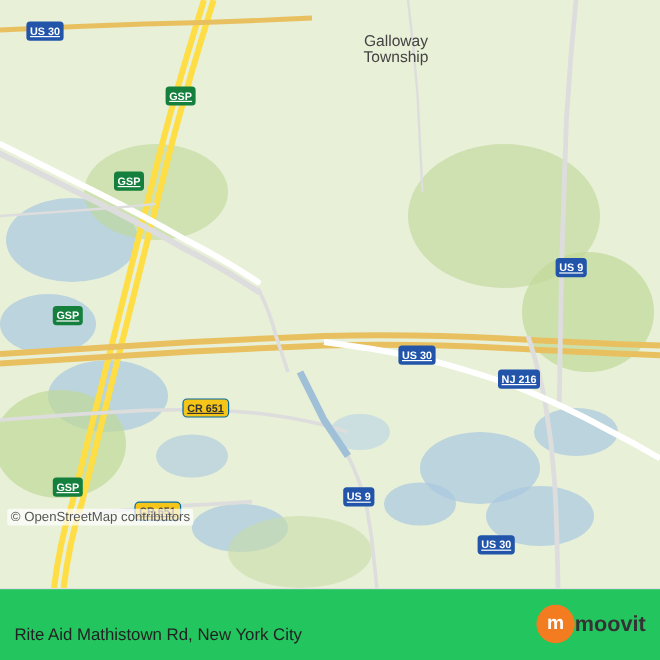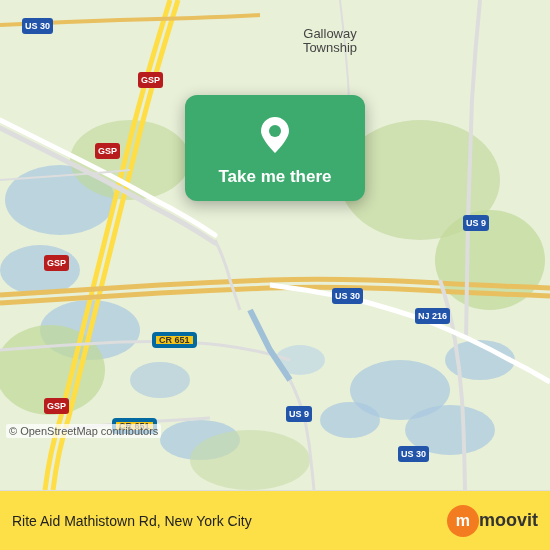--- a/index.html
+++ b/index.html
@@ -16,23 +16,23 @@
       height: 490px;
       position: relative;
       overflow: hidden;
       background-color: #e8f0d8;
     }
 
     
     #info-bar {
       width: 550px;
       height: 60px;
-      background: #fde047;
-      display: flex;
-      align-items: center;
+      background: #22c55e;
+      display: flex;
+      align-items: flex-end;
       padding: 14px 12px;
       border-top: 1px solid #ddd;
     }
 
     .moovit-logo {
       margin-left: auto;
       display: flex;
       align-items: center;
     }
 
@@ -108,31 +108,32 @@
       position: absolute;
       display: flex;
       align-items: center;
       justify-content: center;
       font-size: 9px;
       font-weight: bold;
       border-radius: 3px;
       padding: 1px 3px;
       min-width: 22px;
       height: 16px;
+      text-decoration: underline;
     }
 
     .shield-yellow {
       background: #f5c518;
       color: #333;
-      border: 4px solid #0369a1;
+      border: 1px solid #0369a1;
       border-radius: 4px;
     }
 
     .shield-green {
-      background: #b91c1c;
+      background: #15803d;
       color: white;
       border-radius: 3px;
     }
 
     .shield-blue {
       background: #2255aa;
       color: white;
       border-radius: 3px;
     }
   </style>
@@ -222,29 +223,20 @@
   
   <div class="shield shield-blue" style="top:406px;left:286px;">US 9</div>
   
   
   <div class="shield shield-yellow" style="top:418px;left:112px;">CR 651</div>
   
   
   <div class="shield shield-blue" style="top:446px;left:398px;">US 30</div>
 
   
-  <div id="action-card">
-    <svg class="pin-icon" viewBox="0 0 44 44" xmlns="http://www.w3.org/2000/svg">
-
-      <path d="M22 4 C14.27 4 8 10.27 8 18 C8 26.5 22 40 22 40 C22 40 36 26.5 36 18 C36 10.27 29.73 4 22 4 Z" fill="white"></path>
-
-      <circle cx="22" cy="18" r="6" fill="#3daa6e"></circle>
-    </svg>
-    <span class="card-label">Take me there</span>
-  </div>
 
   
   <div class="attribution">© OpenStreetMap contributors</div>
 
 </div>
 
 <div id="info-bar">
   <span class="location-name">Rite Aid Mathistown Rd, New York City</span>
   <div class="moovit-logo">
     <div class="moovit-m">m</div>

